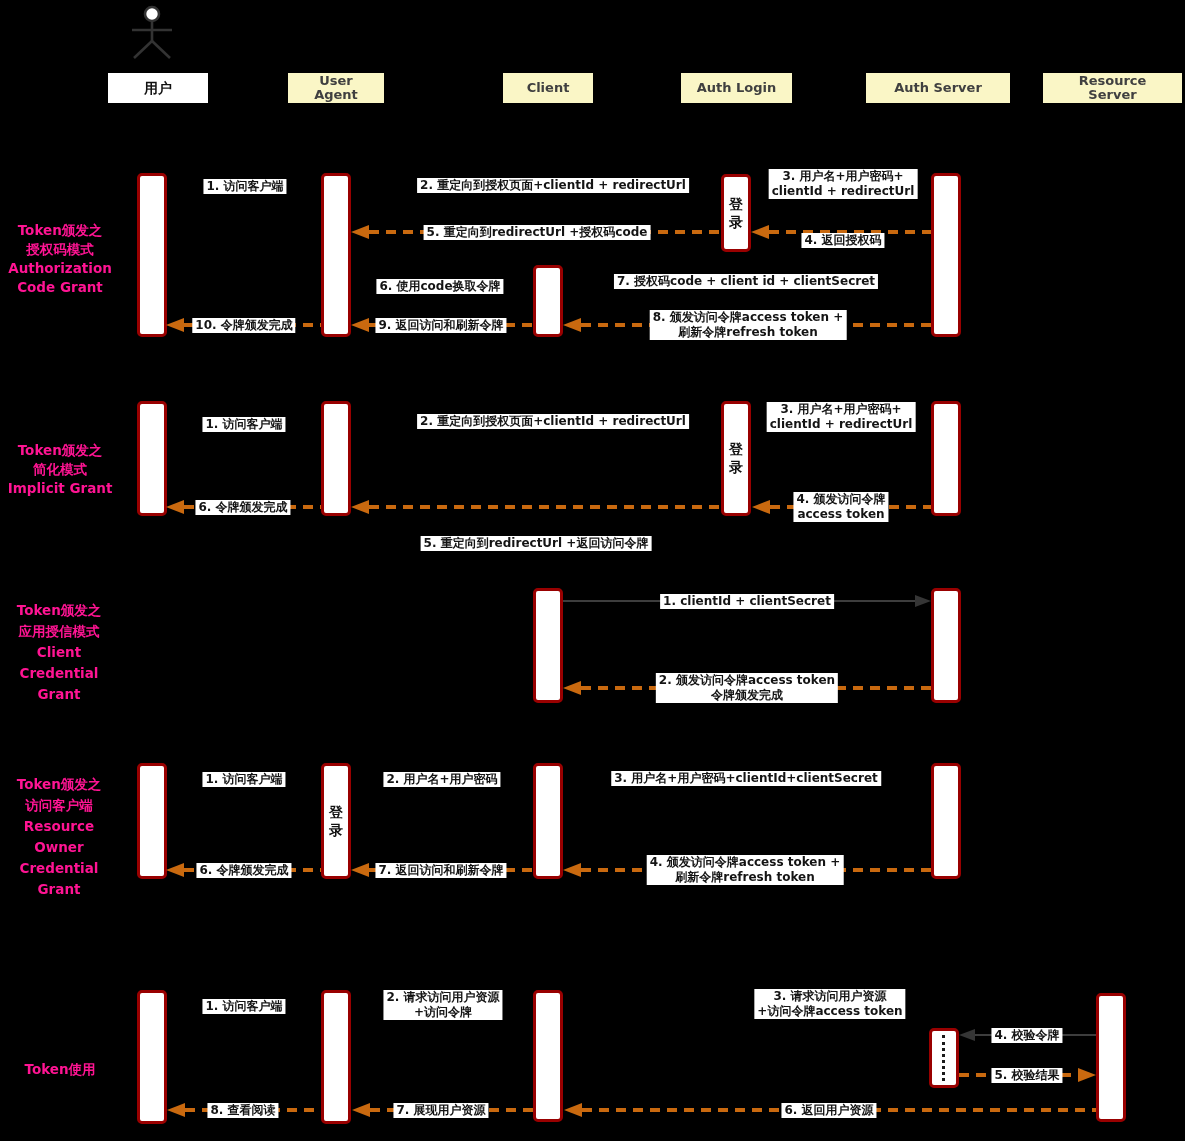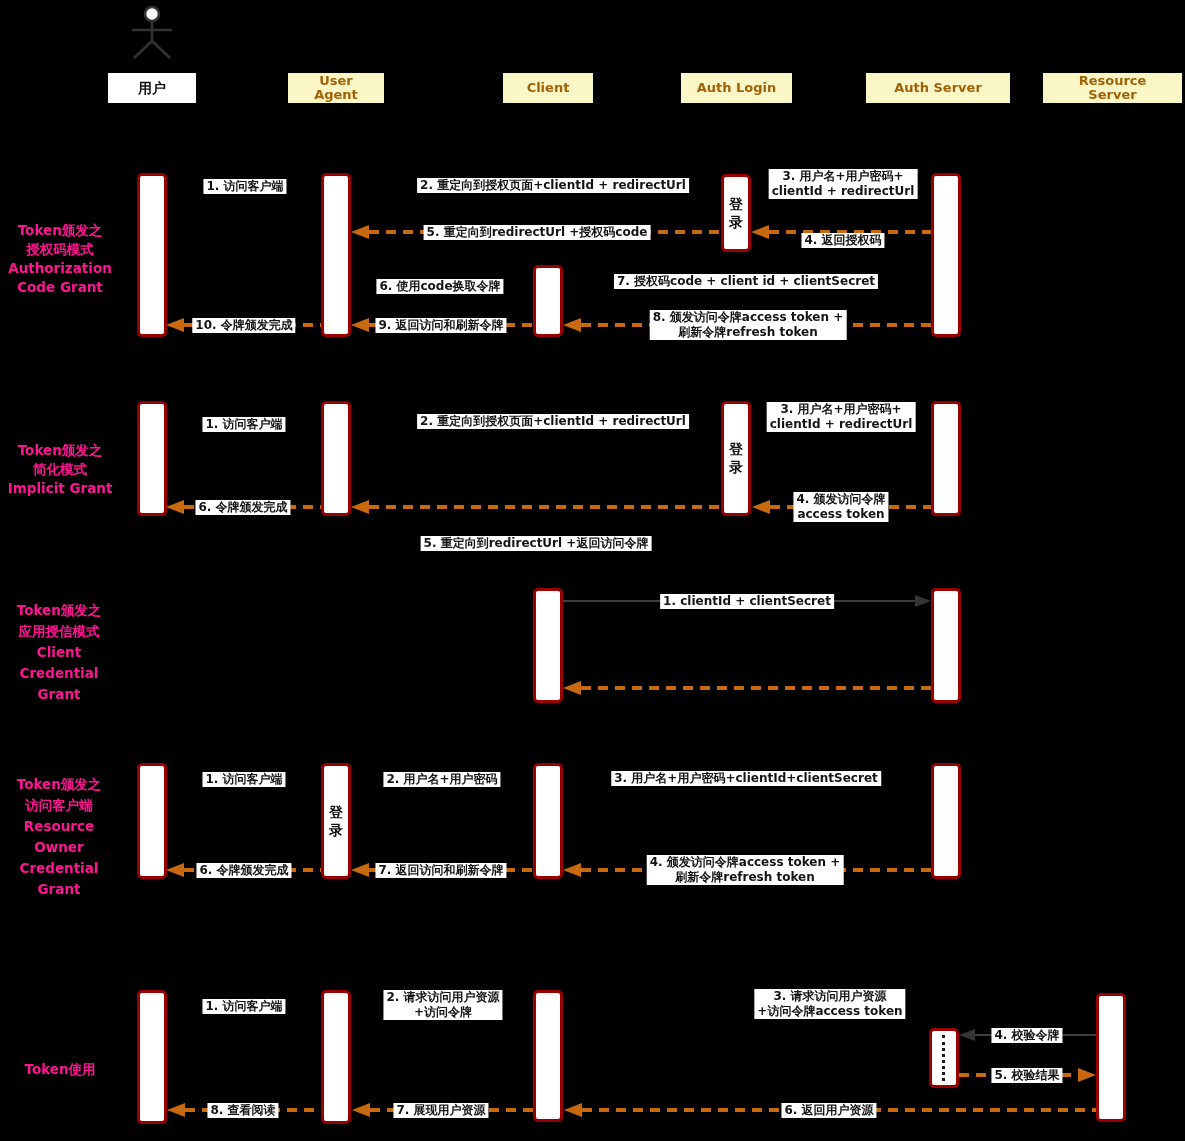--- a/index.html
+++ b/index.html
@@ -1,19 +1,19 @@
 <!DOCTYPE html>
 <html style="--bg: #000000; --orange: #C9690F; --gray: #3D3D3D; --barb: #990000; --magenta: #FF1493; --cream: #FAF6C6; --labelbg: #FFFFFF;"><head>
 <meta charset="utf-8">
 <style>
   html,body{margin:0;padding:0;background:#000;}
   #diagram{position:relative;width:1185px;height:1141px;background:var(--bg,#000);
     font-family:"DejaVu Sans",sans-serif;overflow:hidden;}
   .actor-box{position:absolute;top:73px;height:30px;background:var(--cream,#FAF6C6);
-    color:#a16207;font-weight:bold;font-size:13px;line-height:14px;
+    color:#404040;font-weight:bold;font-size:13px;line-height:14px;
     display:flex;flex-direction:column;align-items:center;justify-content:center;text-align:center;}
   .actor-box.plain{background:#ffffff;font-size:14px;color:#111;}
   #figure{position:absolute;left:122px;top:4px;z-index:1;}
   .sec-title{position:absolute;transform:translateX(-50%);color:var(--magenta,#FF1493);
     font-weight:bold;font-size:13.5px;text-align:center;white-space:nowrap;z-index:3;}
   .bar{position:absolute;width:30px;background:#fff;border:3px solid var(--barb,#990000);
     border-radius:5px;box-sizing:border-box;z-index:1;
     display:flex;flex-direction:column;align-items:center;justify-content:center;gap:3px;}
   .bar .ch{font-size:14px;font-weight:bold;color:#111;line-height:15px;}
   .dotline{position:absolute;top:4px;bottom:4px;left:50%;margin-left:-2px;
@@ -30,21 +30,21 @@
 <body>
 
 <div id="diagram">
   <svg id="figure" width="60" height="62" viewBox="0 0 60 62">
     <circle cx="30" cy="10" r="7" fill="#ffffff" stroke="#333333" stroke-width="2.6"></circle>
     <line x1="30" y1="17" x2="30" y2="37" stroke="#333333" stroke-width="2.6"></line>
     <line x1="10" y1="26" x2="50" y2="26" stroke="#333333" stroke-width="2.6"></line>
     <line x1="30" y1="37" x2="12" y2="54" stroke="#333333" stroke-width="2.6"></line>
     <line x1="30" y1="37" x2="48" y2="54" stroke="#333333" stroke-width="2.6"></line>
   </svg>
-<div class="actor-box plain" style="left: 108px; width: 88px;">
+<div class="actor-box plain" style="left: 108px; width: 100px;">
       <div>用户</div>
     </div>
     <div class="actor-box" style="left: 288px; width: 96px;">
       <div>User</div>
       <div>Agent</div>
     </div>
     <div class="actor-box" style="left: 503px; width: 90px;">
       <div>Client</div>
     </div>
     <div class="actor-box" style="left: 681px; width: 111px;">
@@ -160,20 +160,24 @@
     </div>
     <div class="bar" style="left: 533px; top: 588px; height: 115px;"></div>
     <div class="bar" style="left: 931px; top: 588px; height: 115px;"></div>
     <div class="aline solid-g" style="left: 563px; width: 352px; top: 600px;"></div>
     <div class="ah" style="top: 595px; left: 915px; border-width: 6px 0px 6px 16px; border-left-color: rgb(53, 53, 53);"></div>
     <div class="msg-label" style="left: 747px; top: 594px;">
       <div>1. clientId + clientSecret</div>
     </div>
     <div class="aline dash-o" style="left: 581px; width: 350px; top: 686px;"></div>
     <div class="ah" style="top: 681px; left: 563px; border-width: 7px 18px 7px 0px; border-right-color: rgb(201, 105, 15);"></div>
+    <div class="msg-label" style="left: 747px; top: 673px;">
+      <div>2. 颁发访问令牌access token</div>
+      <div>令牌颁发完成</div>
+    </div>
     <div class="sec-title" style="left: 59px; top: 774px; line-height: 21px;">
       <div>Token颁发之</div>
       <div>访问客户端</div>
       <div>Resource</div>
       <div>Owner</div>
       <div>Credential</div>
       <div>Grant</div>
     </div>
     <div class="bar" style="left: 137px; top: 763px; height: 116px;"></div>
     <div class="bar" style="left: 321px; top: 763px; height: 116px;">

